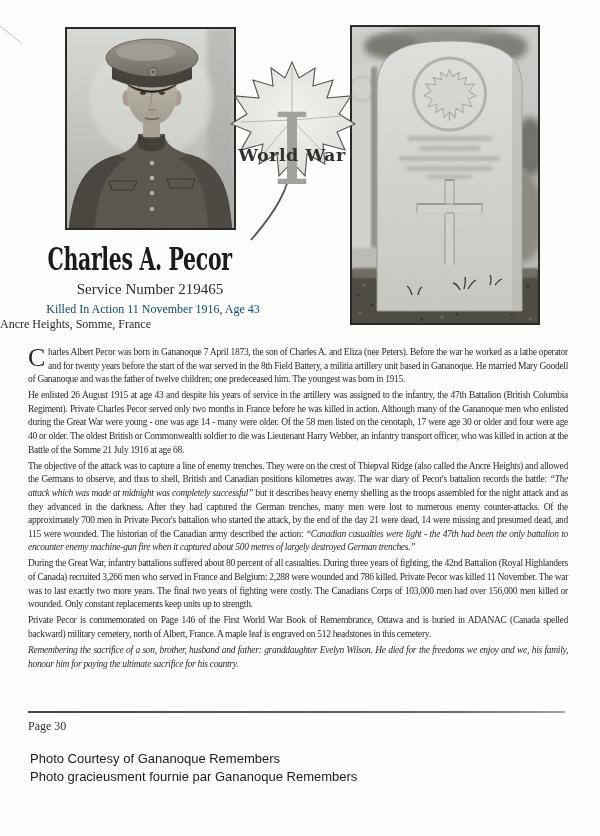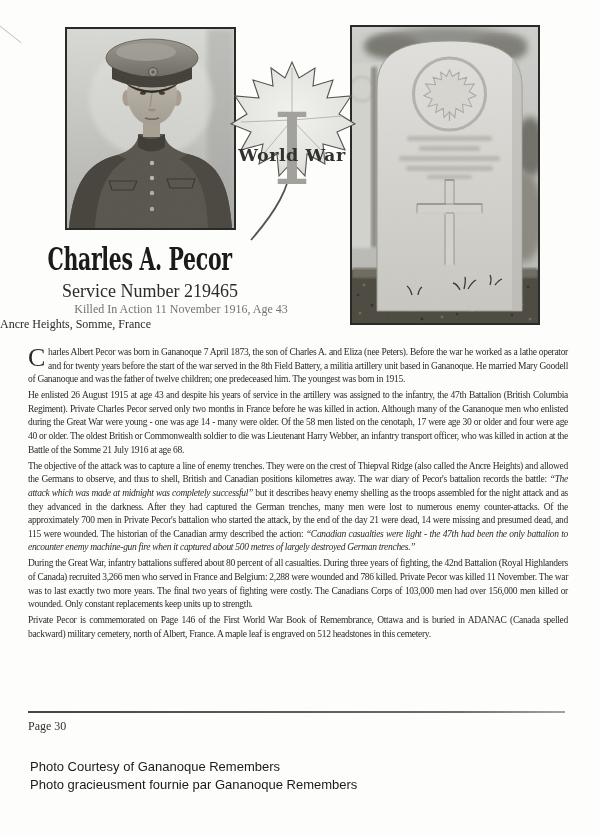--- a/index.html
+++ b/index.html
@@ -12,36 +12,36 @@
   
   .photo{position:absolute;border:2px solid #2a2a28;background:#c9c9c5;box-sizing:border-box;}
   .portrait{left:65px;top:27px;width:171px;height:203px;}
   .gravestone{left:350px;top:25px;width:190px;height:300px;}
   .photo svg{display:block;}
   
   .leafwrap{position:absolute;left:222px;top:56px;width:140px;height:196px;z-index:3;}
   .rank{position:absolute;left:0;top:228px;width:300px;text-align:center;font-size:11.5px;color:#2b2b29;letter-spacing:.4px;}
   .name{position:absolute;left:0;top:242px;width:300px;text-align:left;font-family:"DejaVu Serif",serif;font-weight:bold;font-size:31px;line-height:34px;color:#1b1b19;white-space:nowrap;}
   .name span{display:inline-block;transform:scaleX(.66);transform-origin:50% 50%;letter-spacing:-.5px;}
-  .service{position:absolute;left:0;top:281px;width:300px;text-align:center;font-size:18px;color:#2e2b26;}
-  .kia1{position:absolute;left:0;top:302px;width:306px;text-align:center;font-size:12px;color:#737373;margin-left:28px;}
+  .service{position:absolute;left:0;top:281px;width:300px;text-align:center;font-size:15px;color:#2e2b26;}
+  .kia1{position:absolute;left:0;top:302px;width:306px;text-align:center;font-size:12px;color:#0c4a6e;}
   .kia2{position:absolute;left:0;top:317px;width:306px;text-align:left;font-size:12px;color:#2e2b26;}
   
   .body{
     position:absolute;left:28px;top:346px;width:540px;
     font-size:9.5px;line-height:13.6px;letter-spacing:-.3px;
     text-align:justify;color:#2e2b26;
   }
   .body p{margin:0 0 2.5px 0;}
   .body .it{font-style:italic;}
   .dropcap{float:left;font-size:26px;line-height:22px;padding:1px 3px 0 0;color:#2e2b26;}
   
   .rule{position:absolute;left:28px;top:711px;width:537px;height:2px;background:linear-gradient(to right,#454545,#6d6d6b 80%,#a2a29e);}
   .pagenum{position:absolute;left:28px;top:719px;font-size:12px;color:#33302b;}
-  .credit{position:absolute;left:30px;font-family:"Liberation Sans",sans-serif;font-size:13px;color:#1b1b1b;margin-top:8px;}
+  .credit{position:absolute;left:30px;font-family:"Liberation Sans",sans-serif;font-size:13px;color:#1b1b1b;}
   .credit1{top:751px;}
   .credit2{top:769px;}
 </style>
 </head>
 <body>
 
 <div class="page">
 
   <div class="artifact"></div>
 
@@ -233,20 +233,21 @@
   <div class="service">Service Number 219465</div>
   <div class="kia1">Killed In Action 11 November 1916, Age 43</div>
   <div class="kia2">Ancre Heights, Somme, France</div>
 
   <div class="body">
       <p><span class="dropcap">C</span><span>harles Albert Pecor was born in Gananoque 7 April 1873, the son of Charles A. and Eliza (nee Peters). Before the war he worked as a lathe operator and for twenty years before the start of the war served in the 8th Field Battery, a militia artillery unit based in Gananoque. He married Mary Goodell of Gananoque and was the father of twelve children; one predeceased him. The youngest was born in 1915.</span></p>
       <p><span>He enlisted 26 August 1915 at age 43 and despite his years of service in the artillery was assigned to the infantry, the 47th Battalion (British Columbia Regiment). Private Charles Pecor served only two months in France before he was killed in action. Although many of the Gananoque men who enlisted during the Great War were young - one was age 14 - many were older. Of the 58 men listed on the cenotaph, 17 were age 30 or older and four were age 40 or older. The oldest British or Commonwealth soldier to die was Lieutenant Harry Webber, an infantry transport officer, who was killed in action at the Battle of the Somme 21 July 1916 at age 68.</span></p>
       <p><span>The objective of the attack was to capture a line of enemy trenches. They were on the crest of Thiepval Ridge (also called the Ancre Heights) and allowed the Germans to observe, and thus to shell, British and Canadian positions kilometres away.  The war diary of Pecor's battalion records the battle: </span><span class="it">“The attack which was made at midnight was completely successful”</span><span> but it describes heavy enemy shelling as the troops assembled for the night attack and as they advanced in the darkness. After they had captured the German trenches, many men were lost to numerous enemy counter-attacks. Of the approximately 700 men in Private Pecor's battalion who started the attack, by the end of the day 21 were dead, 14 were missing and presumed dead, and 115 were wounded. The historian of the Canadian army described the action: </span><span class="it">“Canadian casualties were light - the 47th had been the only battalion to encounter enemy machine-gun fire when it captured about 500 metres of largely destroyed German trenches.”</span></p>
       <p><span>During the Great War, infantry battalions suffered about 80 percent of all casualties. During three years of fighting, the 42nd Battalion (Royal Highlanders of Canada) recruited 3,266 men who served in France and Belgium: 2,288 were wounded and 786 killed. Private Pecor was killed 11 November. The war was to last exactly two more years. The final two years of fighting were costly. The Canadians Corps of 103,000 men had over 156,000 men killed or wounded. Only constant replacements keep units up to strength.</span></p>
       <p><span>Private Pecor is commemorated on Page 146 of the First World War Book of Remembrance, Ottawa and is buried in ADANAC (Canada spelled backward) military cemetery, north of Albert, France. A maple leaf is engraved on 512 headstones in this cemetery.</span></p>
+      <p><span class="it">Remembering the sacrifice of a son, brother, husband and father: granddaughter Evelyn Wilson.  He died for the freedoms we enjoy and we, his family, honour him for paying the ultimate sacrifice for his country.</span></p>
     </div>
 
   <div class="rule"></div>
   <div class="pagenum">Page 30</div>
   <div class="credit credit1">Photo Courtesy of Gananoque Remembers</div>
   <div class="credit credit2">Photo gracieusment fournie par Gananoque Remembers</div>
 
 </div>
 
 </body></html>

